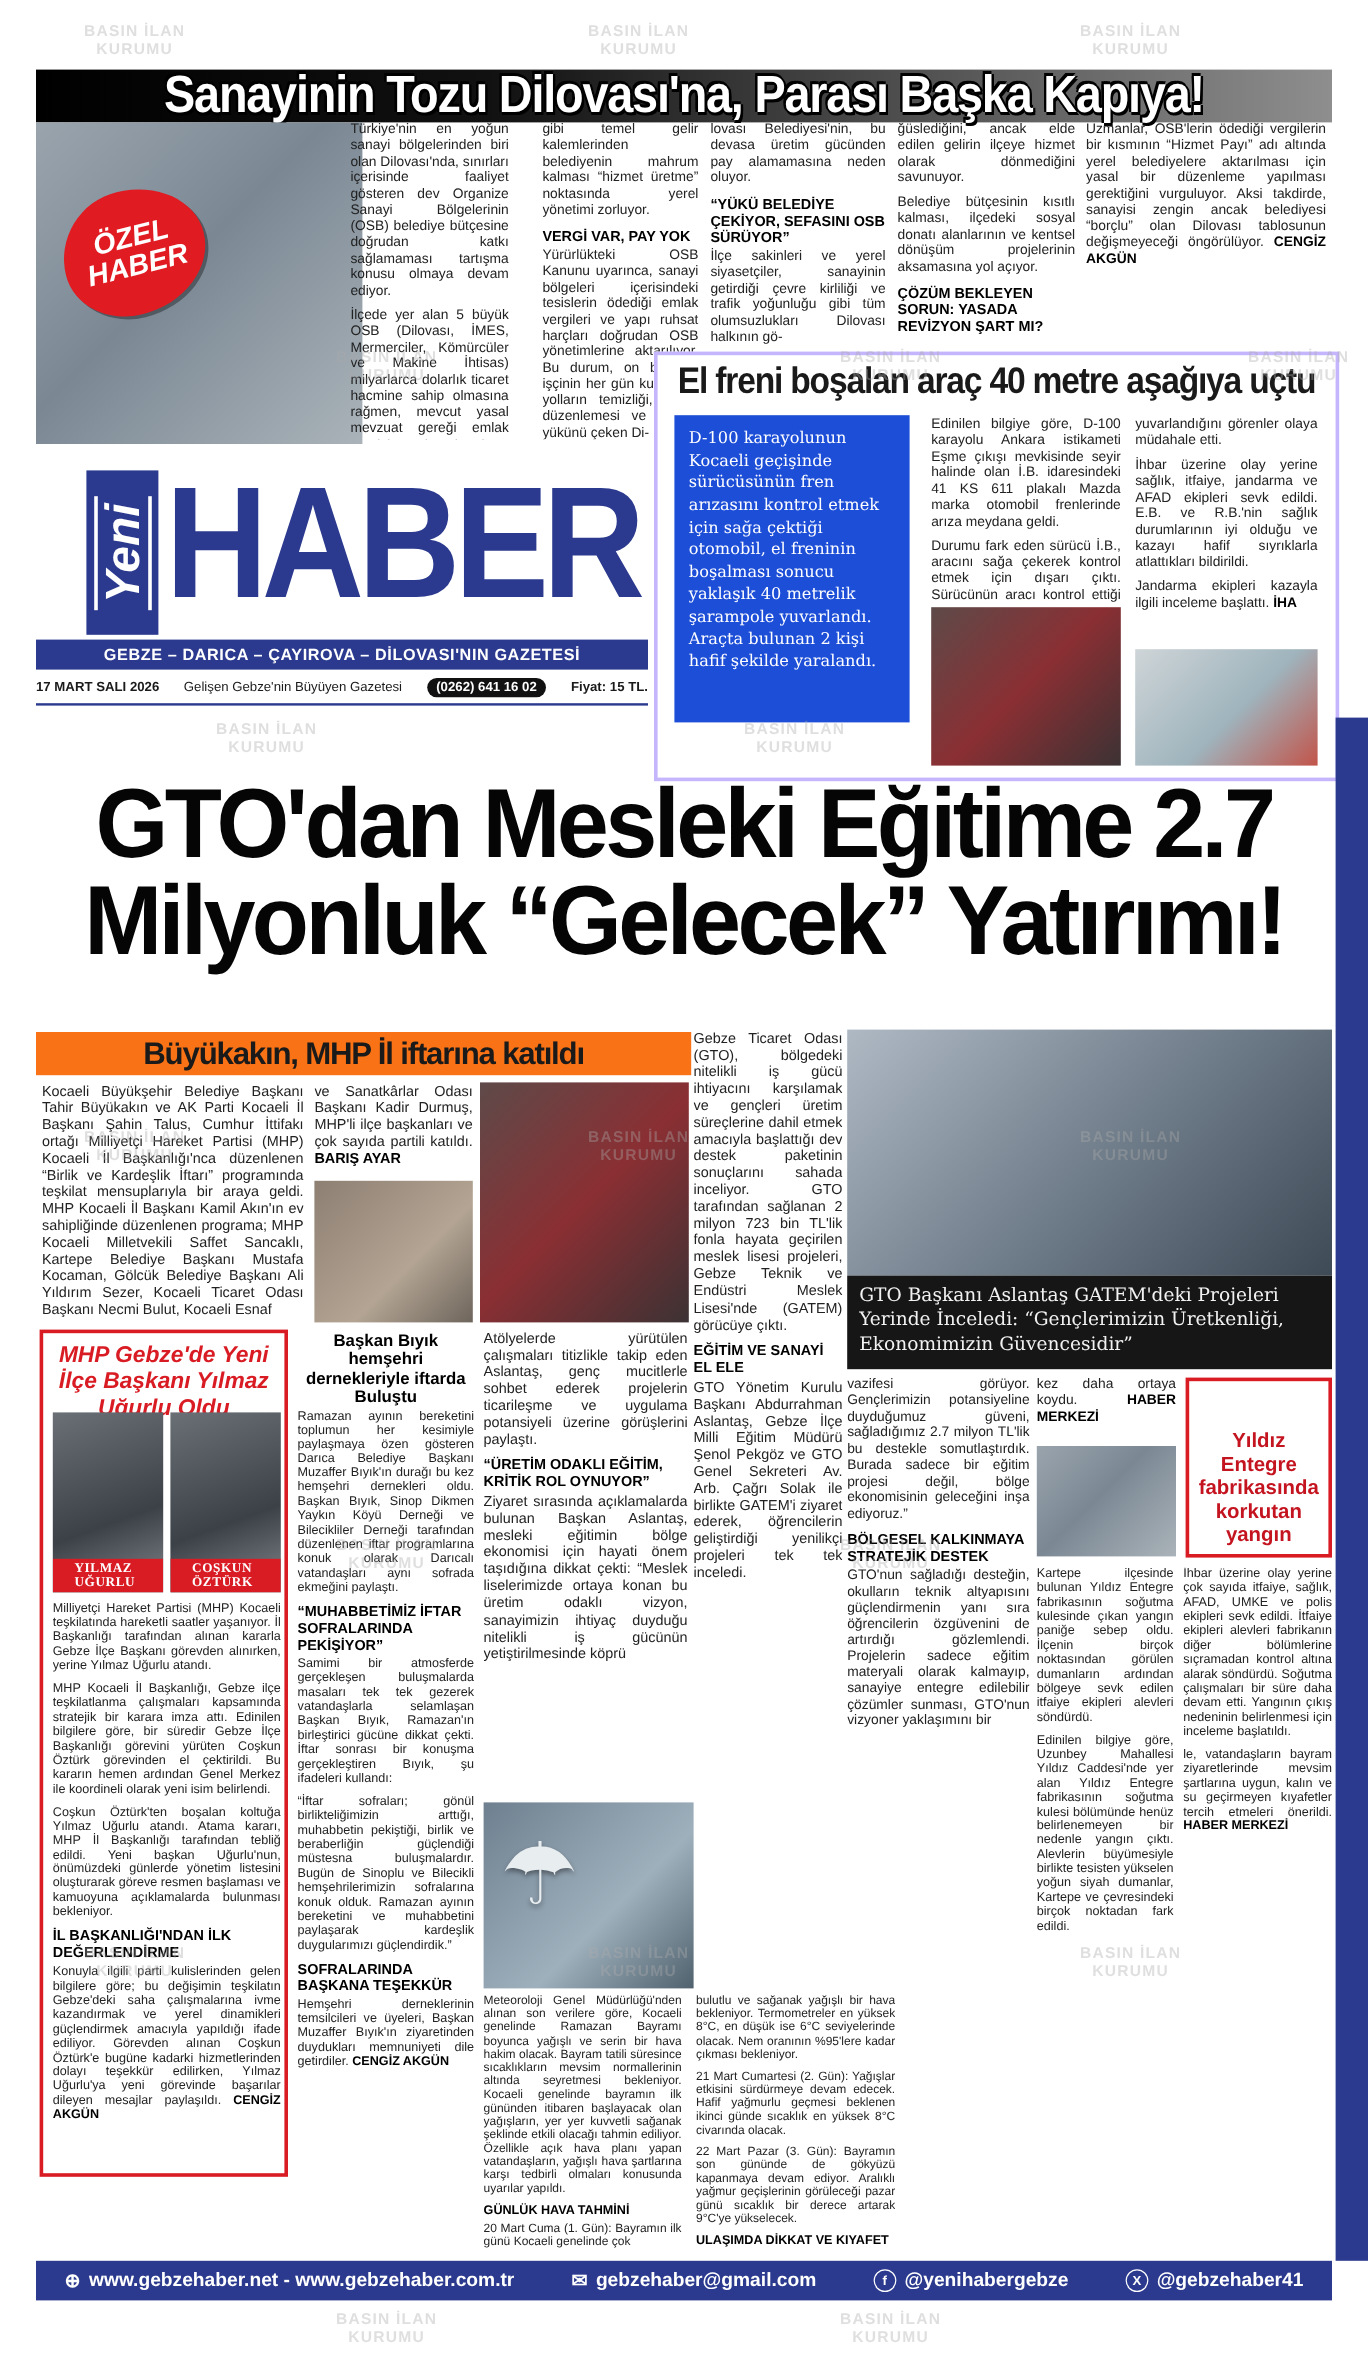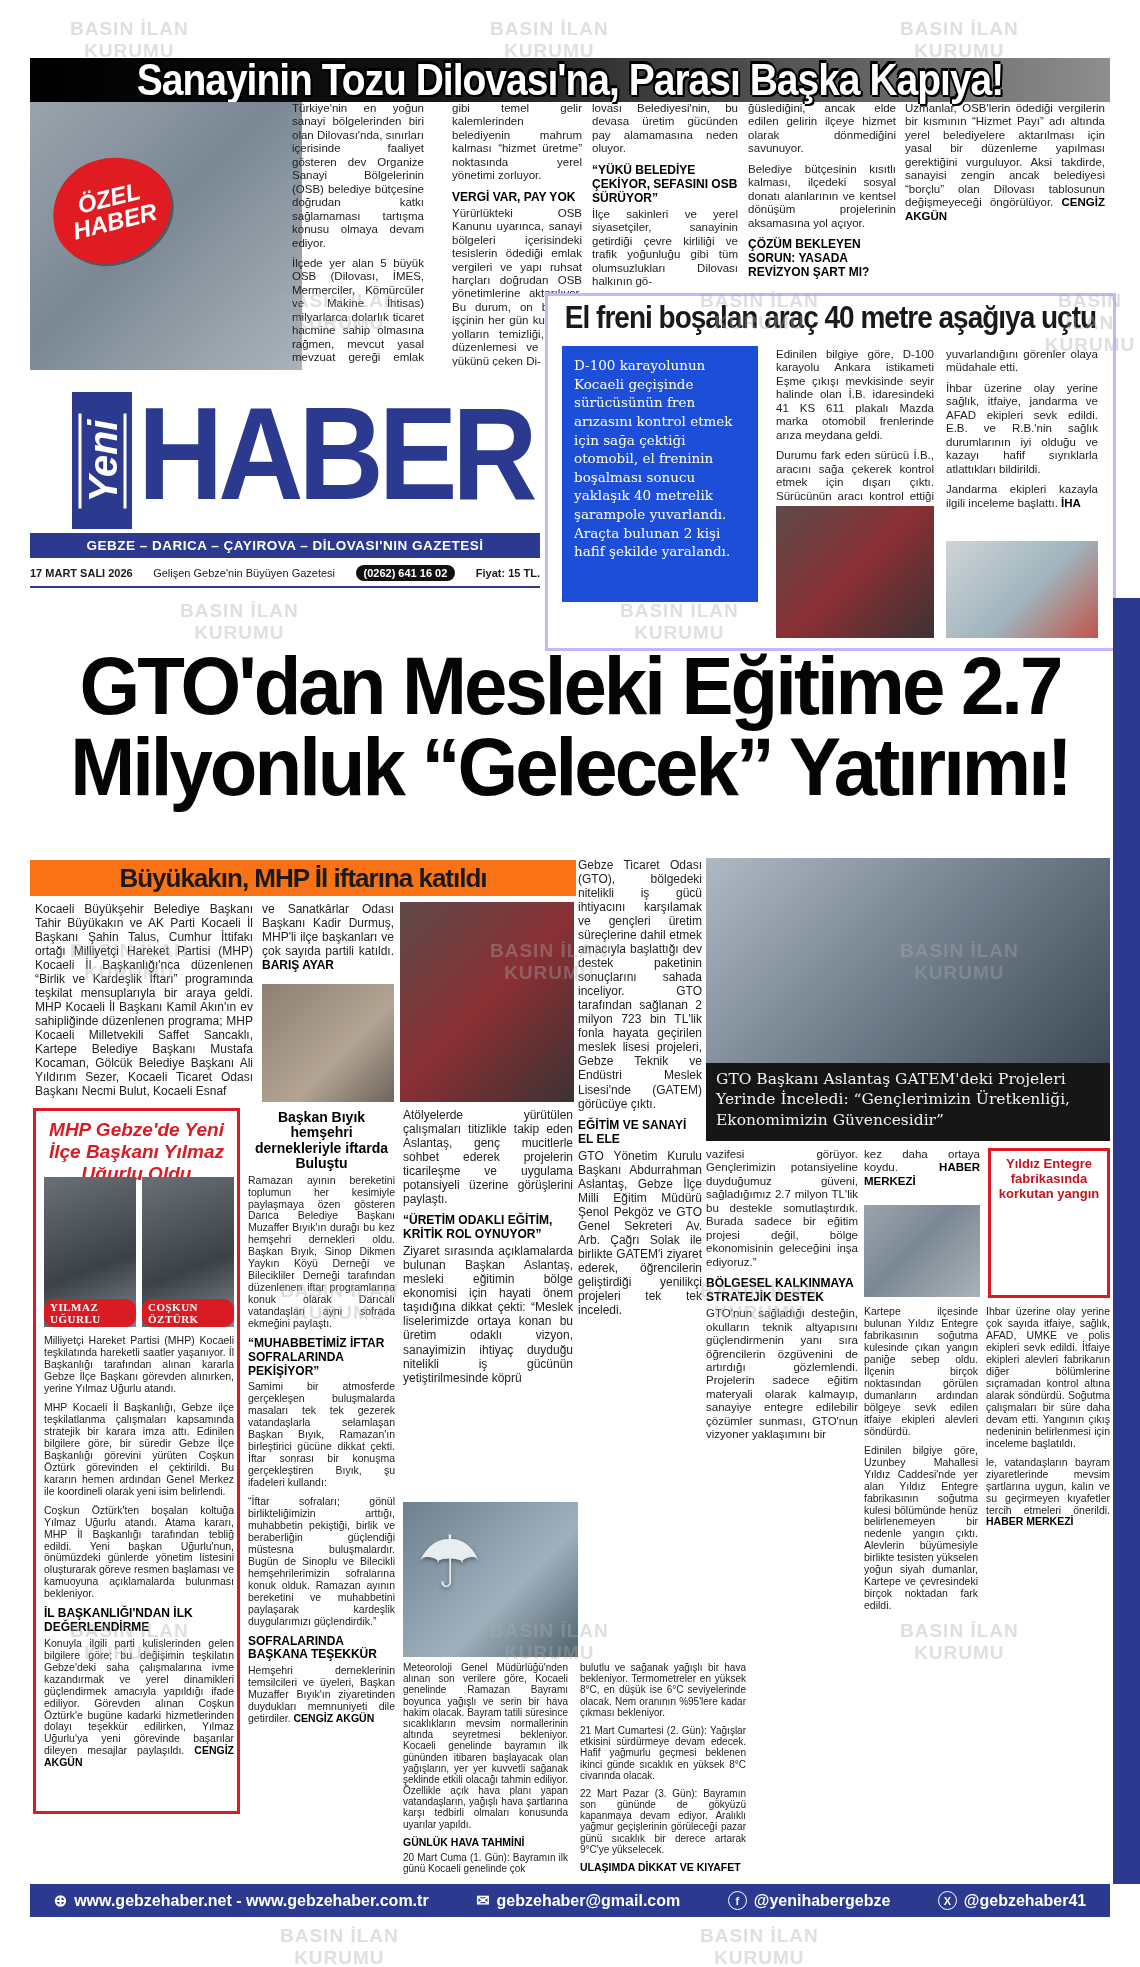--- a/index.html
+++ b/index.html
@@ -1,20 +1,20 @@
 <!DOCTYPE html>
 <html><head>
 <meta charset="utf-8">
 <style>
   html,body{margin:0;padding:0;background:#fff;}
   #page{position:relative;width:1140px;height:1967px;background:#fff;overflow:hidden;
         font-family:"Liberation Sans",sans-serif;color:#1a1a1a;}
   .abs{position:absolute;}
   
-  .wm{position:absolute;color:rgba(170,170,170,.38);font-weight:bold;font-size:19px;
+  .wm{position:absolute;color:rgba(170,170,170,.38);font-weight:bold;font-size:13px;
       text-align:center;white-space:pre-line;pointer-events:none;z-index:9;letter-spacing:1px;}
   
   .banner{left:30px;top:58px;width:1080px;height:44px;
       background:linear-gradient(90deg,#000 0%,#111 35%,#8e8e8e 100%);
       display:flex;align-items:center;justify-content:center;}
   .banner h1{margin:0;font-size:39px;font-weight:900;color:#fff;letter-spacing:-1px;
       white-space:nowrap;transform:scaleY(1.12);
       text-shadow:2px 0 0 #000,-2px 0 0 #000,0 2px 0 #000,0 -2px 0 #000,2px 2px 0 #000,-2px -2px 0 #000;}
   
   .ph{background:linear-gradient(135deg,#9aa4ad 0%,#7b8894 45%,#aab3b9 100%);position:absolute;overflow:hidden;}
@@ -61,23 +61,23 @@
   .mainhl{left:30px;top:650px;width:1080px;text-align:center;font-weight:900;color:#050505;
       font-size:78px;line-height:.99;letter-spacing:-3px;transform:scaleY(1.05);}
   
   .graybar{left:30px;top:860px;width:546px;height:36px;background:#f97316;display:flex;
       align-items:center;justify-content:center;font-size:26px;font-weight:900;letter-spacing:-1px;}
   
   .redbox{border:3px solid #d91c24;background:#fff;box-sizing:border-box;}
   .mhp-title{color:#d91c24;font-weight:900;font-style:italic;font-size:19px;line-height:1.15;
       text-align:center;margin:8px 4px 8px 4px;}
   .plabel{position:absolute;left:0;bottom:0;background:#d91c24;color:#fff;
-      font-family:"Liberation Serif",serif;font-weight:bold;font-size:11px;padding:2px 6px;letter-spacing:.5px;border-radius:10px;}
-  .yildiz-title{color:#c41420;font-weight:900;font-size:13px;line-height:1.15;text-align:center;
-      padding:6px 4px;}
+      font-family:"Liberation Serif",serif;font-weight:bold;font-size:11px;padding:2px 18px;letter-spacing:.5px;}
+  .yildiz-title{color:#c41420;font-weight:900;font-size:17px;line-height:1.15;text-align:center;
+      padding:6px 4px;margin-top:34px;}
   
   .wbox{left:403px;top:1502px;width:343px;height:155px;}
   .wpanel{position:absolute;right:0;top:0;width:168px;height:155px;background:#2b3a8e;
       display:flex;flex-direction:column;align-items:center;justify-content:center;line-height:1.05;}
   .wpanel .y{color:#ffd400;font-weight:900;font-style:italic;font-size:27px;}
   .wpanel .w{color:#fff;font-weight:900;font-size:27px;}
   
   .caption{left:706px;top:1063px;width:404px;height:78px;background:#161616;color:#f2f2f2;
       font-family:"DejaVu Serif",serif;font-size:15.5px;line-height:1.32;padding:6px 10px;box-sizing:border-box;}
   

